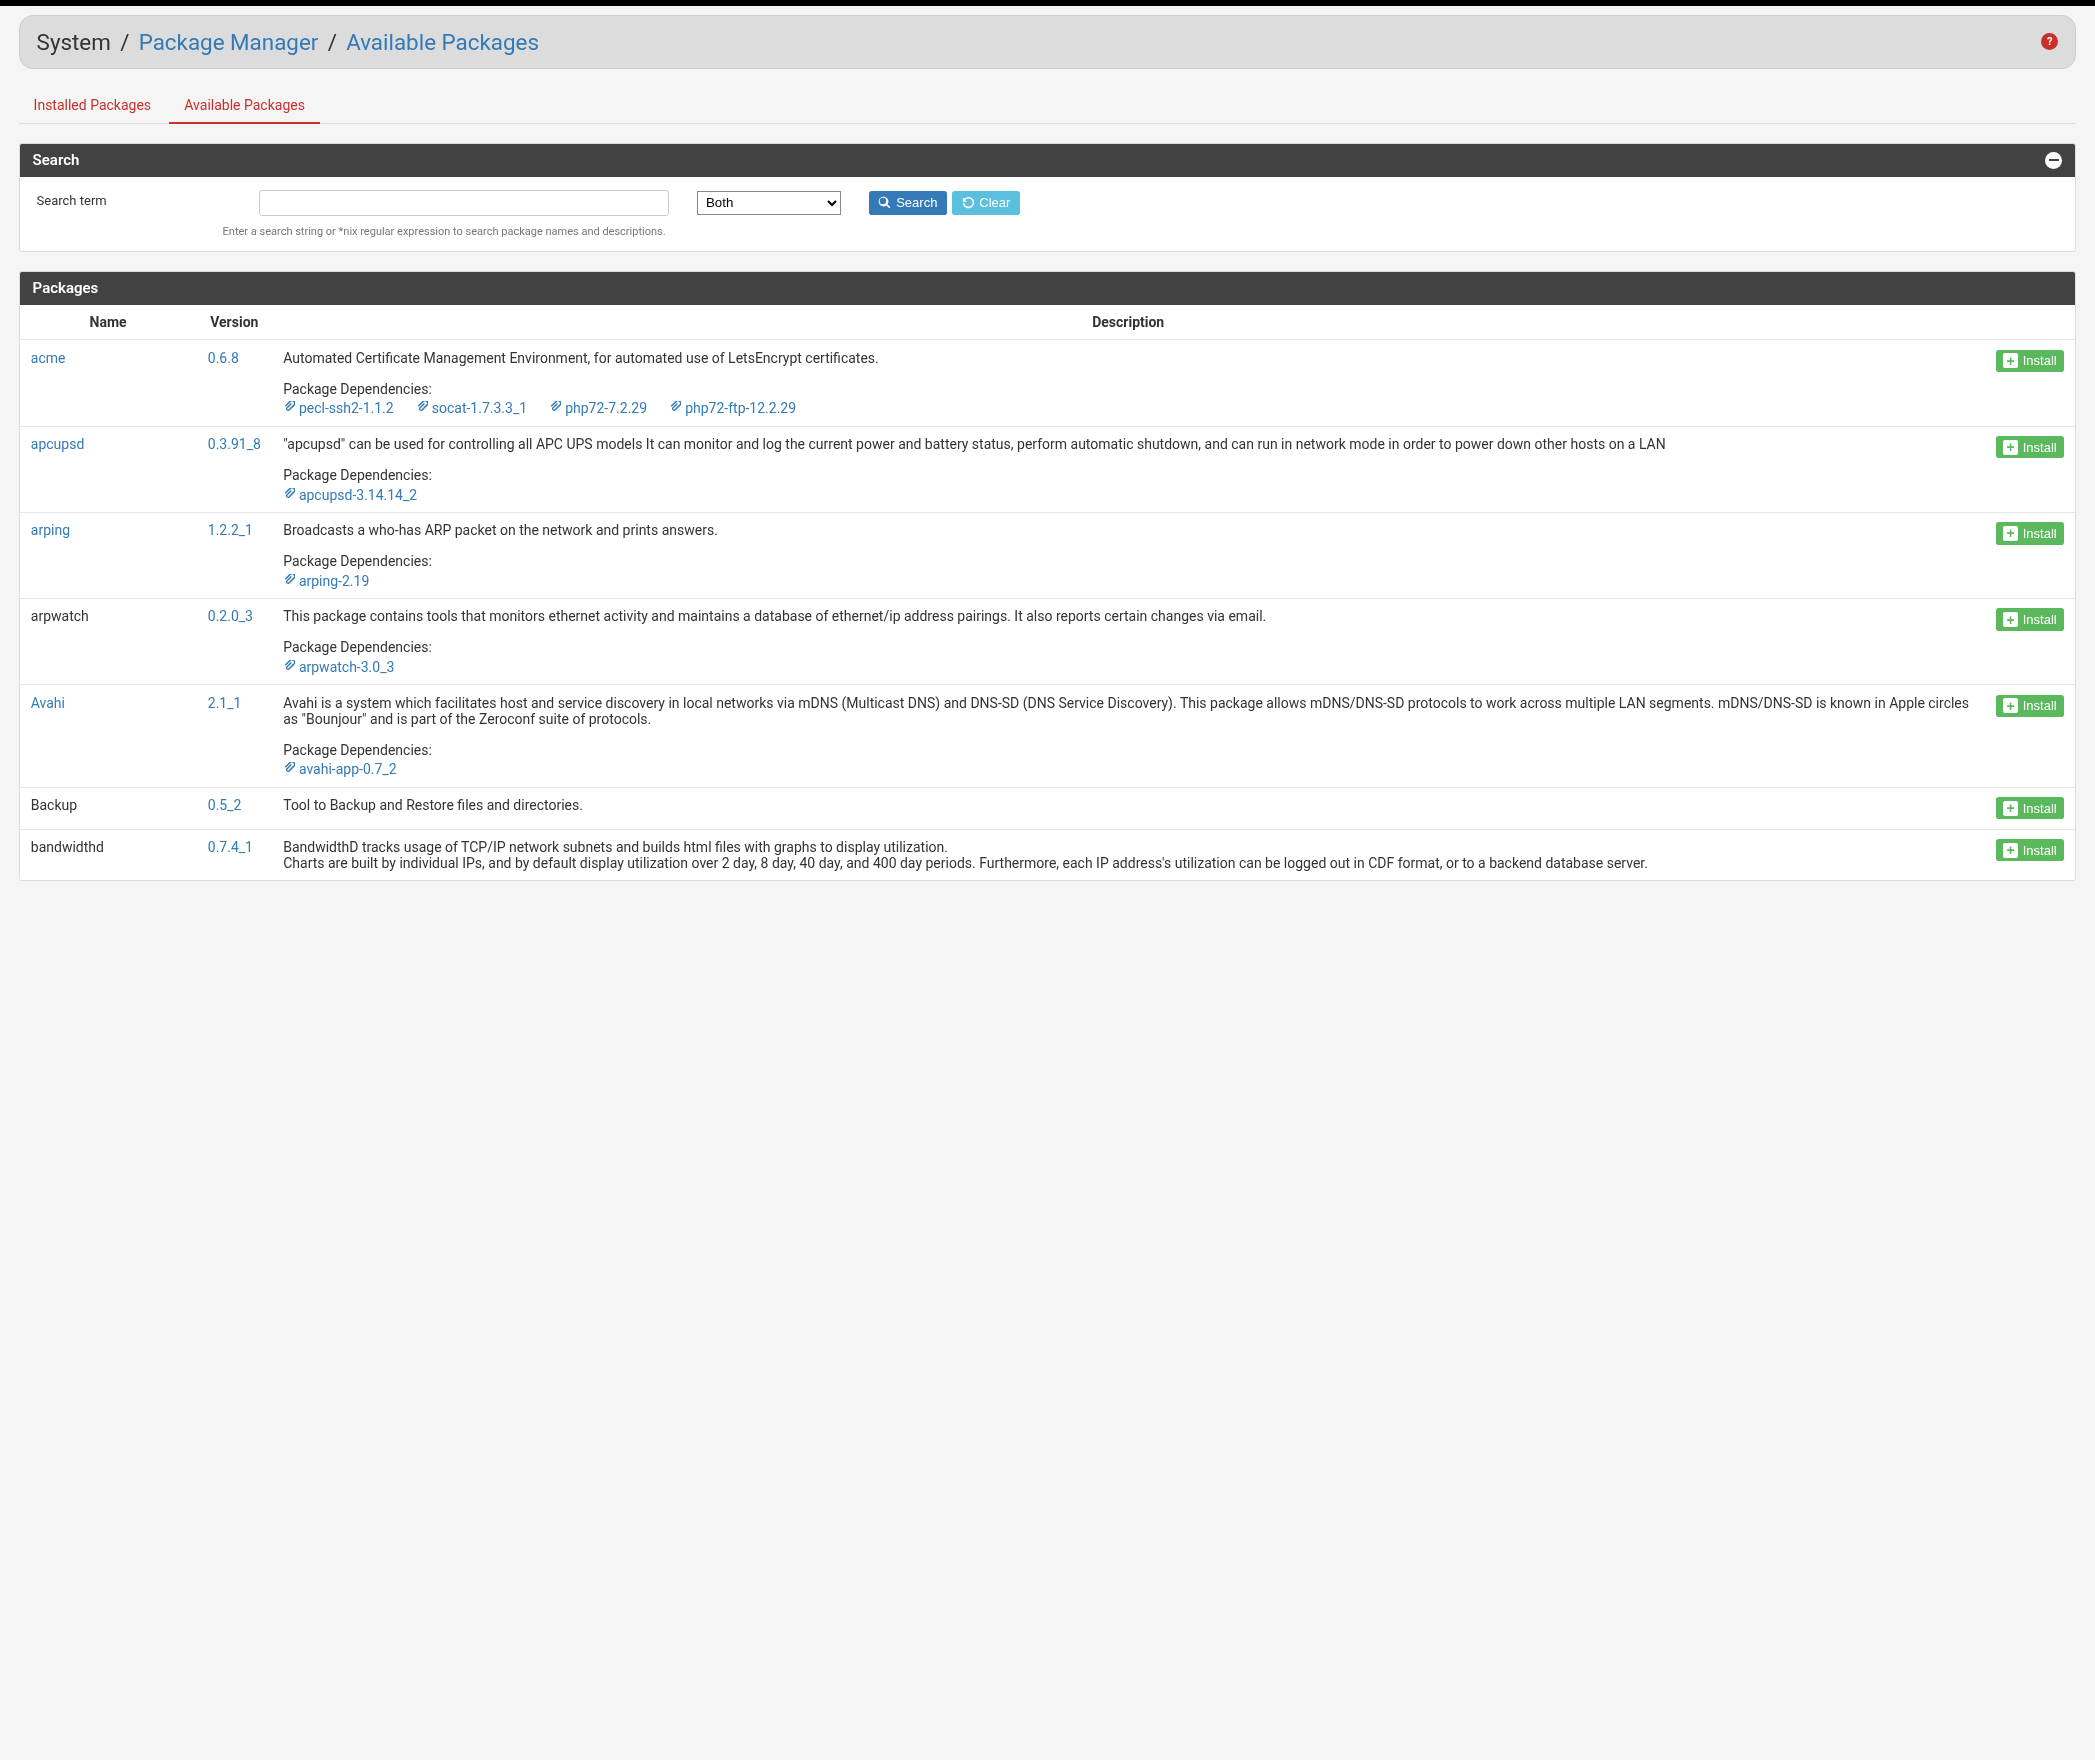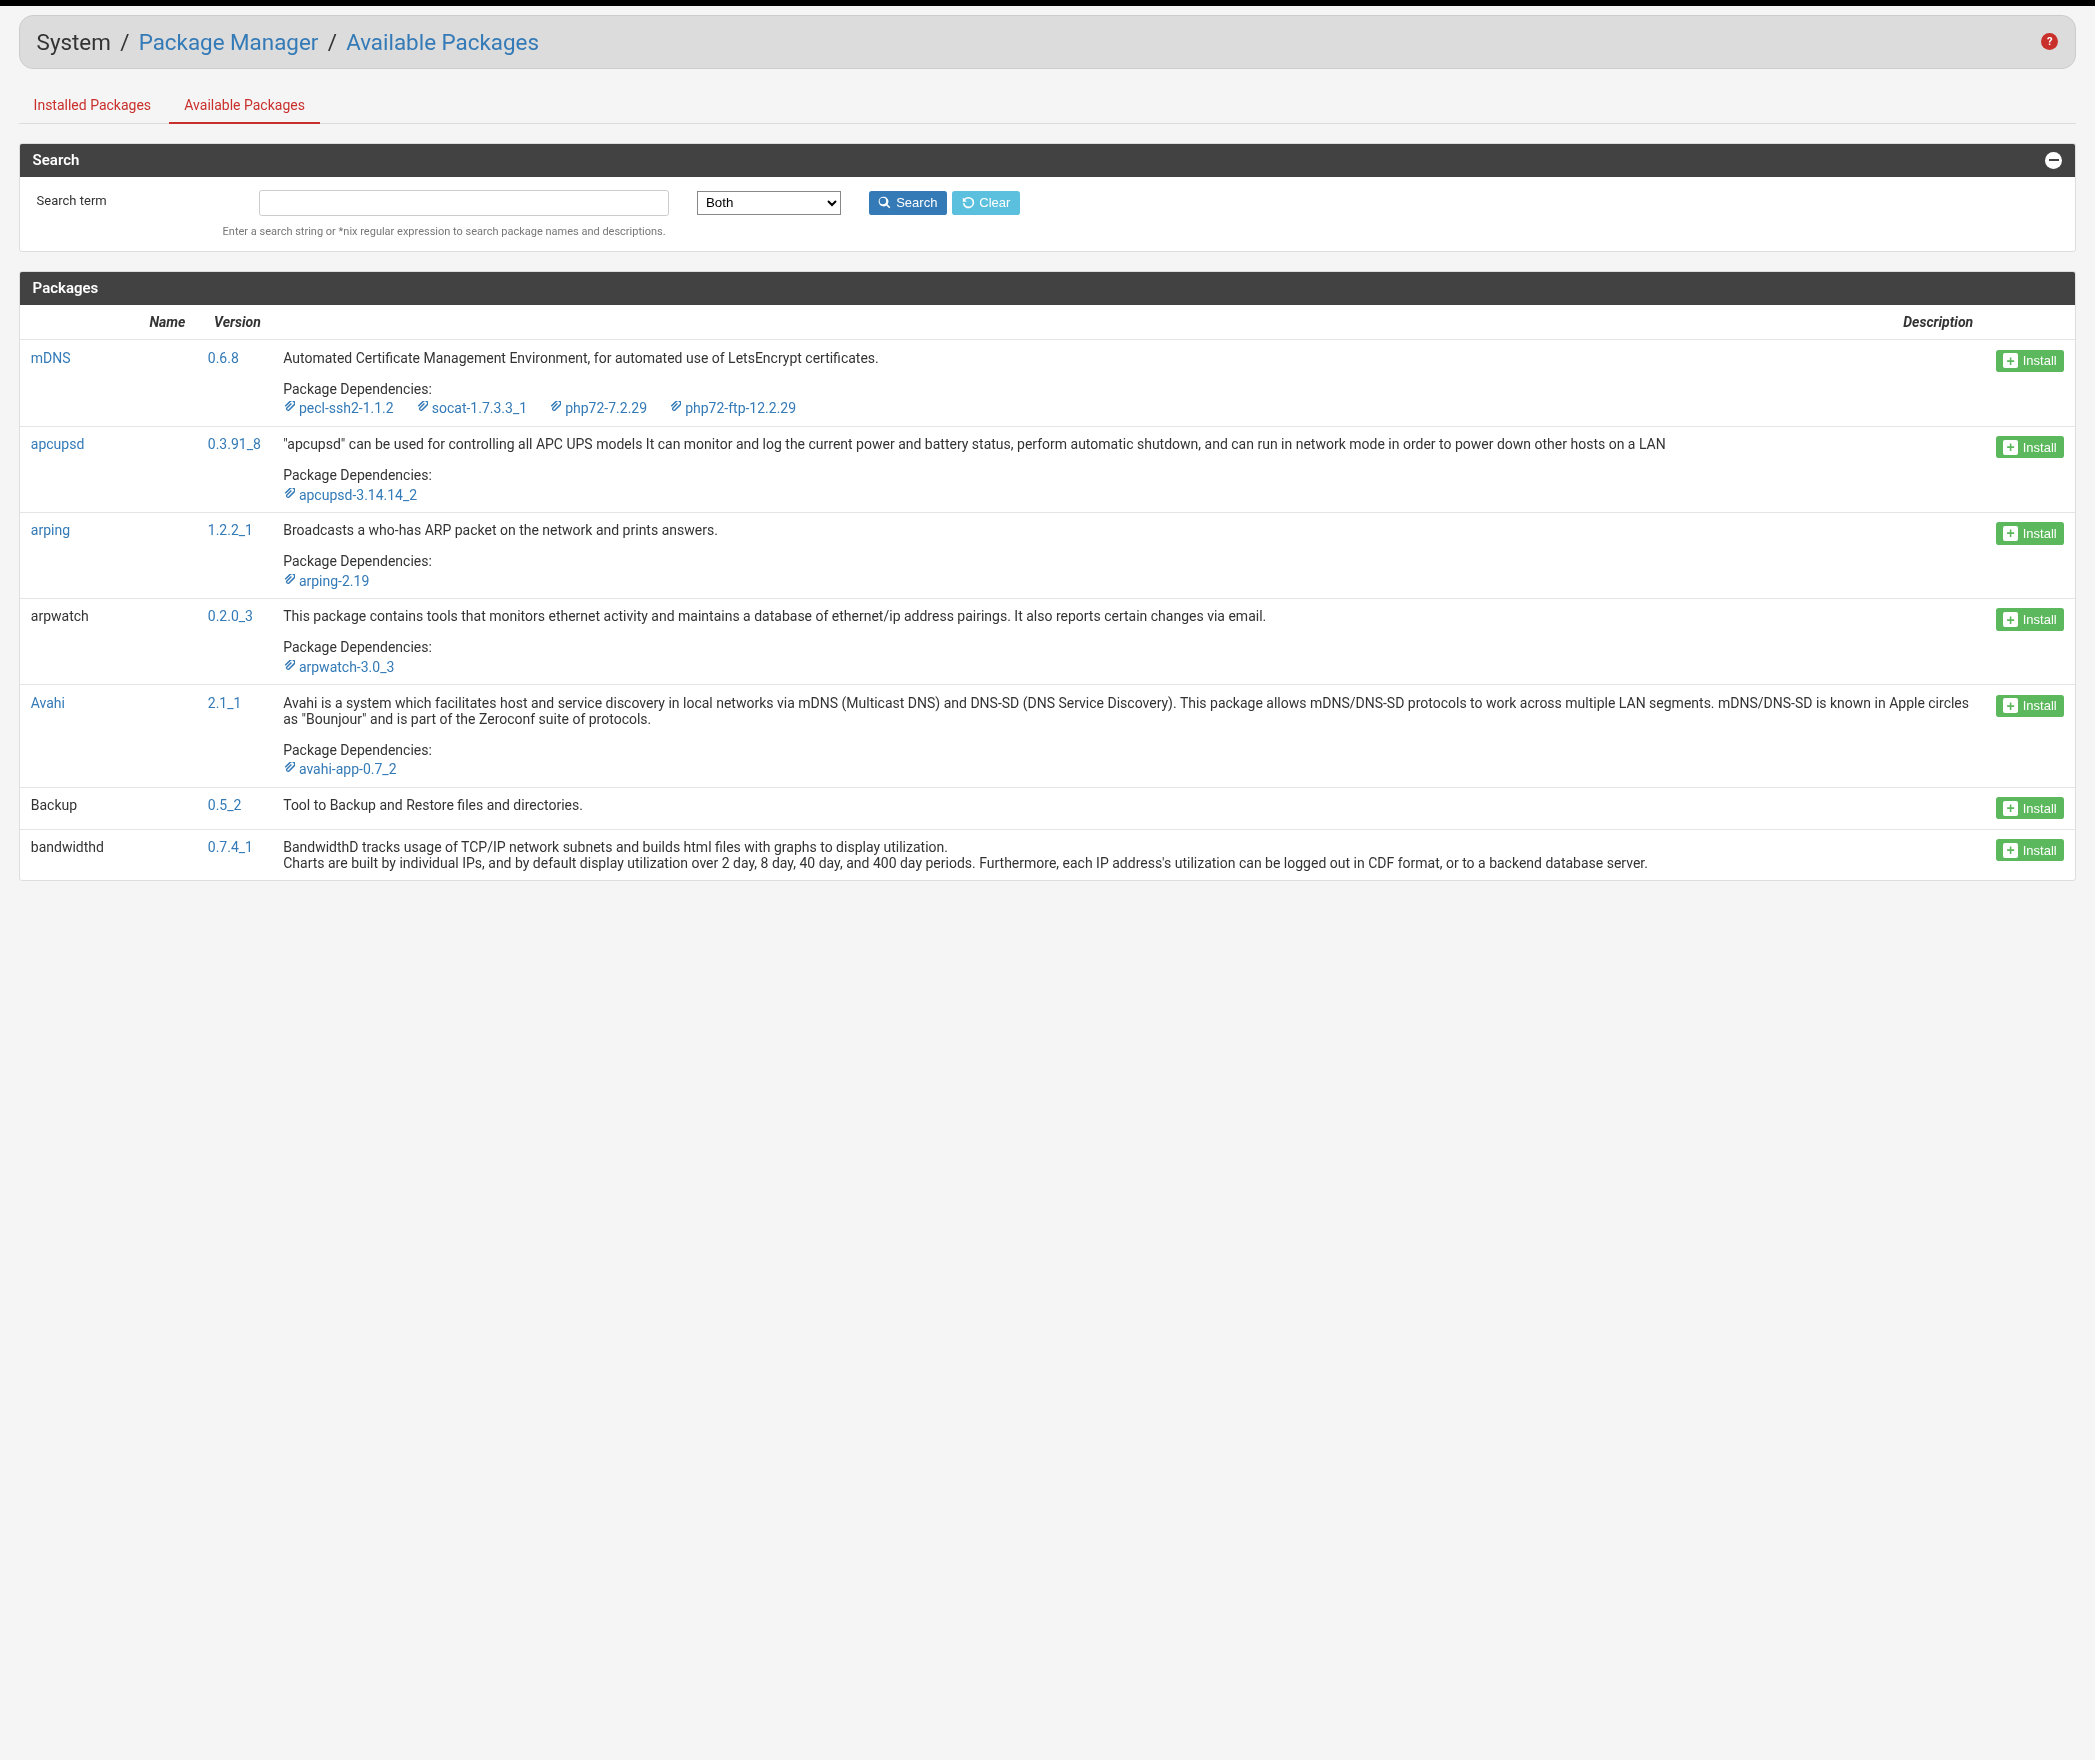--- a/index.html
+++ b/index.html
@@ -72,21 +72,21 @@
   .btn { display: inline-flex; align-items: center; gap: 4.7px;
     padding: 4.7px 9.3px; border: none; border-radius: 2.8px; color: #fff;
     font-size: 13px; cursor: pointer; }
   .btn-primary { background: #337ab7; }
   .btn-info { background: #5bc0de; }
   .btn-success { background: #5cb85c; }
   .btn svg { width: 13px; height: 13px; fill: #fff; }
   .help-text { color: #777; margin-top: 9.3px; padding-left: 186px; font-size: 11px; }
   table.pkg { width: 100%; border-collapse: collapse; }
   table.pkg th {
-    text-align: right; font-weight: 700; padding: 9.3px 11.2px; font-size: 14px; font-style: italic;
+    text-align: center; font-weight: 700; padding: 9.3px 11.2px; font-size: 14px;
   }
   table.pkg td {
     padding: 9.3px 11.2px; border-top: 0.9px solid #e5e5e5;
     vertical-align: top; font-size: 14px;
   }
   .col-name { width: 177px; }
   .col-version { width: 75px; }
   .col-actions { width: 75px; text-align: right; }
   a.pkg-link, a.dep-link, .ver-link { color: #337ab7; text-decoration: none; }
   .desc-block .deps-label { margin-top: 15px; }
@@ -164,21 +164,21 @@
       <thead>
         <tr>
           <th class="col-name">Name</th>
           <th class="col-version">Version</th>
           <th>Description</th>
           <th class="col-actions"></th>
         </tr>
       </thead>
       <tbody id="pkg-tbody">
           <tr>
-            <td class="col-name"><a class="pkg-link">mDNS</a></td>
+            <td class="col-name"><a class="pkg-link">acme</a></td>
             <td class="col-version"><a class="ver-link">0.6.8</a></td>
             <td>
               <div class="desc-block"><span style="white-space: pre-line;">Automated Certificate Management Environment, for automated use of LetsEncrypt certificates.</span><div class="deps-label">Package Dependencies:</div><div class="deps">
                   <a class="dep-item dep-link">
                     <span><svg viewBox="0 0 16 16">
                         <path d="M10.5 2.5l-6 6a3 3 0 0 0 4.2 4.2l6.5-6.5a4.5 4.5 0 0 0-6.4-6.4L2.3 6.3l1.4 1.4 6.5-6.5a2.5 2.5 0 0 1 3.6 3.6l-6.5 6.5a1 1 0 0 1-1.4-1.4l6-6-1.4-1.4z"></path>
                       </svg></span>
                     <span>pecl-ssh2-1.1.2</span>
                   </a>
                   <a class="dep-item dep-link">

